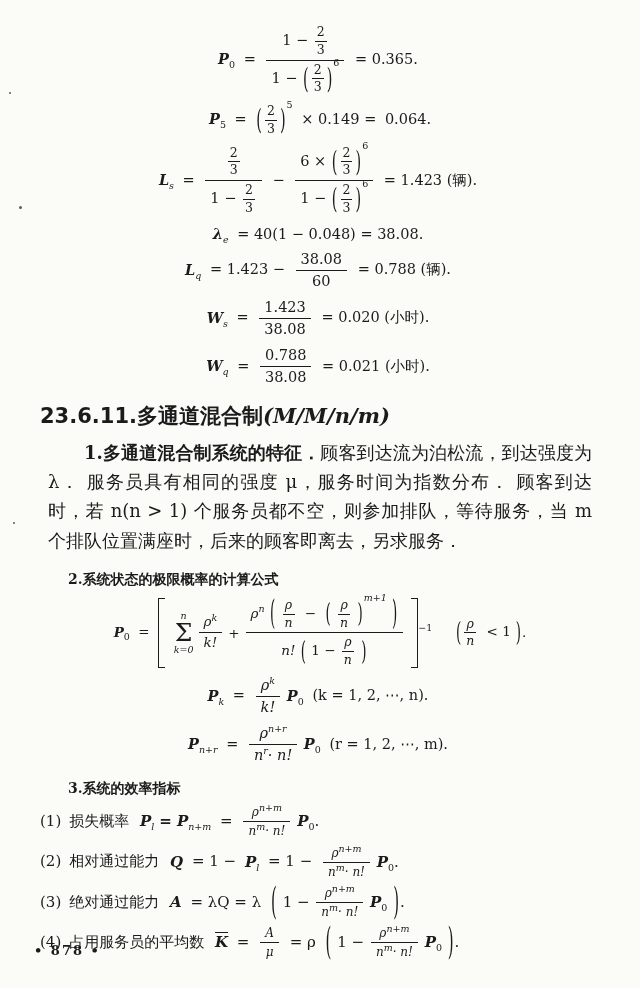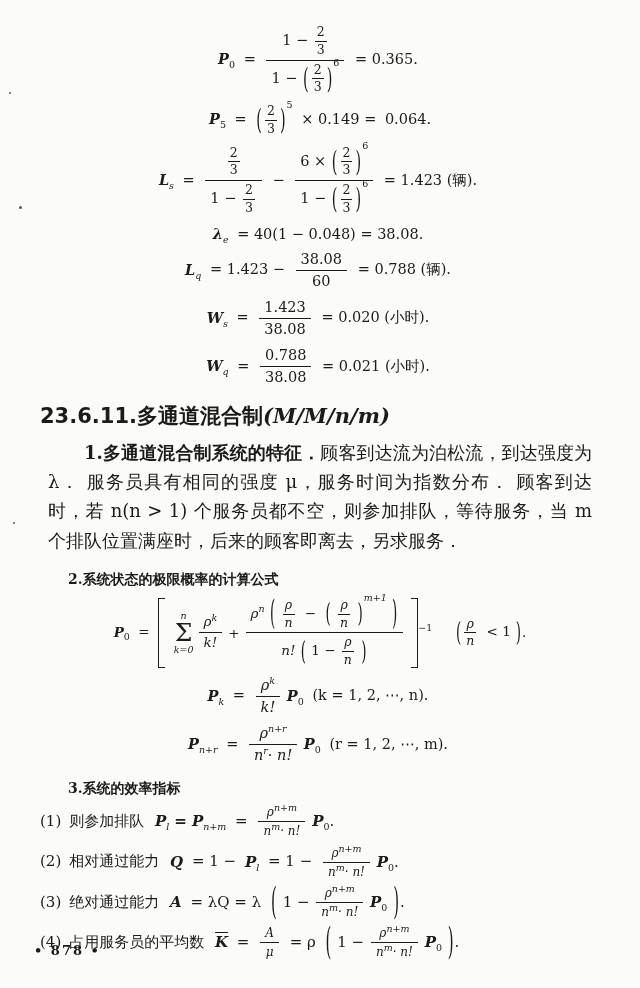--- a/index.html
+++ b/index.html
@@ -179,21 +179,21 @@
     <span class="frac"><span class="num"><span class="g">ρ</span><sup class="sp i">n+r</sup></span><span class="den"><span class="g">n</span><sup class="sp i">r</sup><span class="g">· n!</span></span></span>
     <span class="v">P</span><sub class="sb">0</sub>
     <span class="op">(r = 1, 2, ⋯, m).</span>
   </div>
 
   <p class="subhead">3.系统的效率指标</p>
 
   <section>
 
     <div class="item">
-      <span class="no">(1)</span><span class="lbl">则参加排队</span>
+      <span class="no">(1)</span><span class="lbl">损失概率</span>
       <span class="v">P</span><sub class="sb i">l</sub>
       <span class="v">= P</span><sub class="sb i">n+m</sub>
       <span class="op">=</span>
       <span class="frac mf"><span class="num"><span class="g">ρ</span><sup class="sp i">n+m</sup></span><span class="den"><span class="g">n</span><sup class="sp i">m</sup><span class="g">· n!</span></span></span>
       <span class="v">P</span><sub class="sb">0</sub><span>.</span>
     </div>
 
     <div class="item">
       <span class="no">(2)</span><span class="lbl">相对通过能力</span>
       <span class="v">Q</span>

